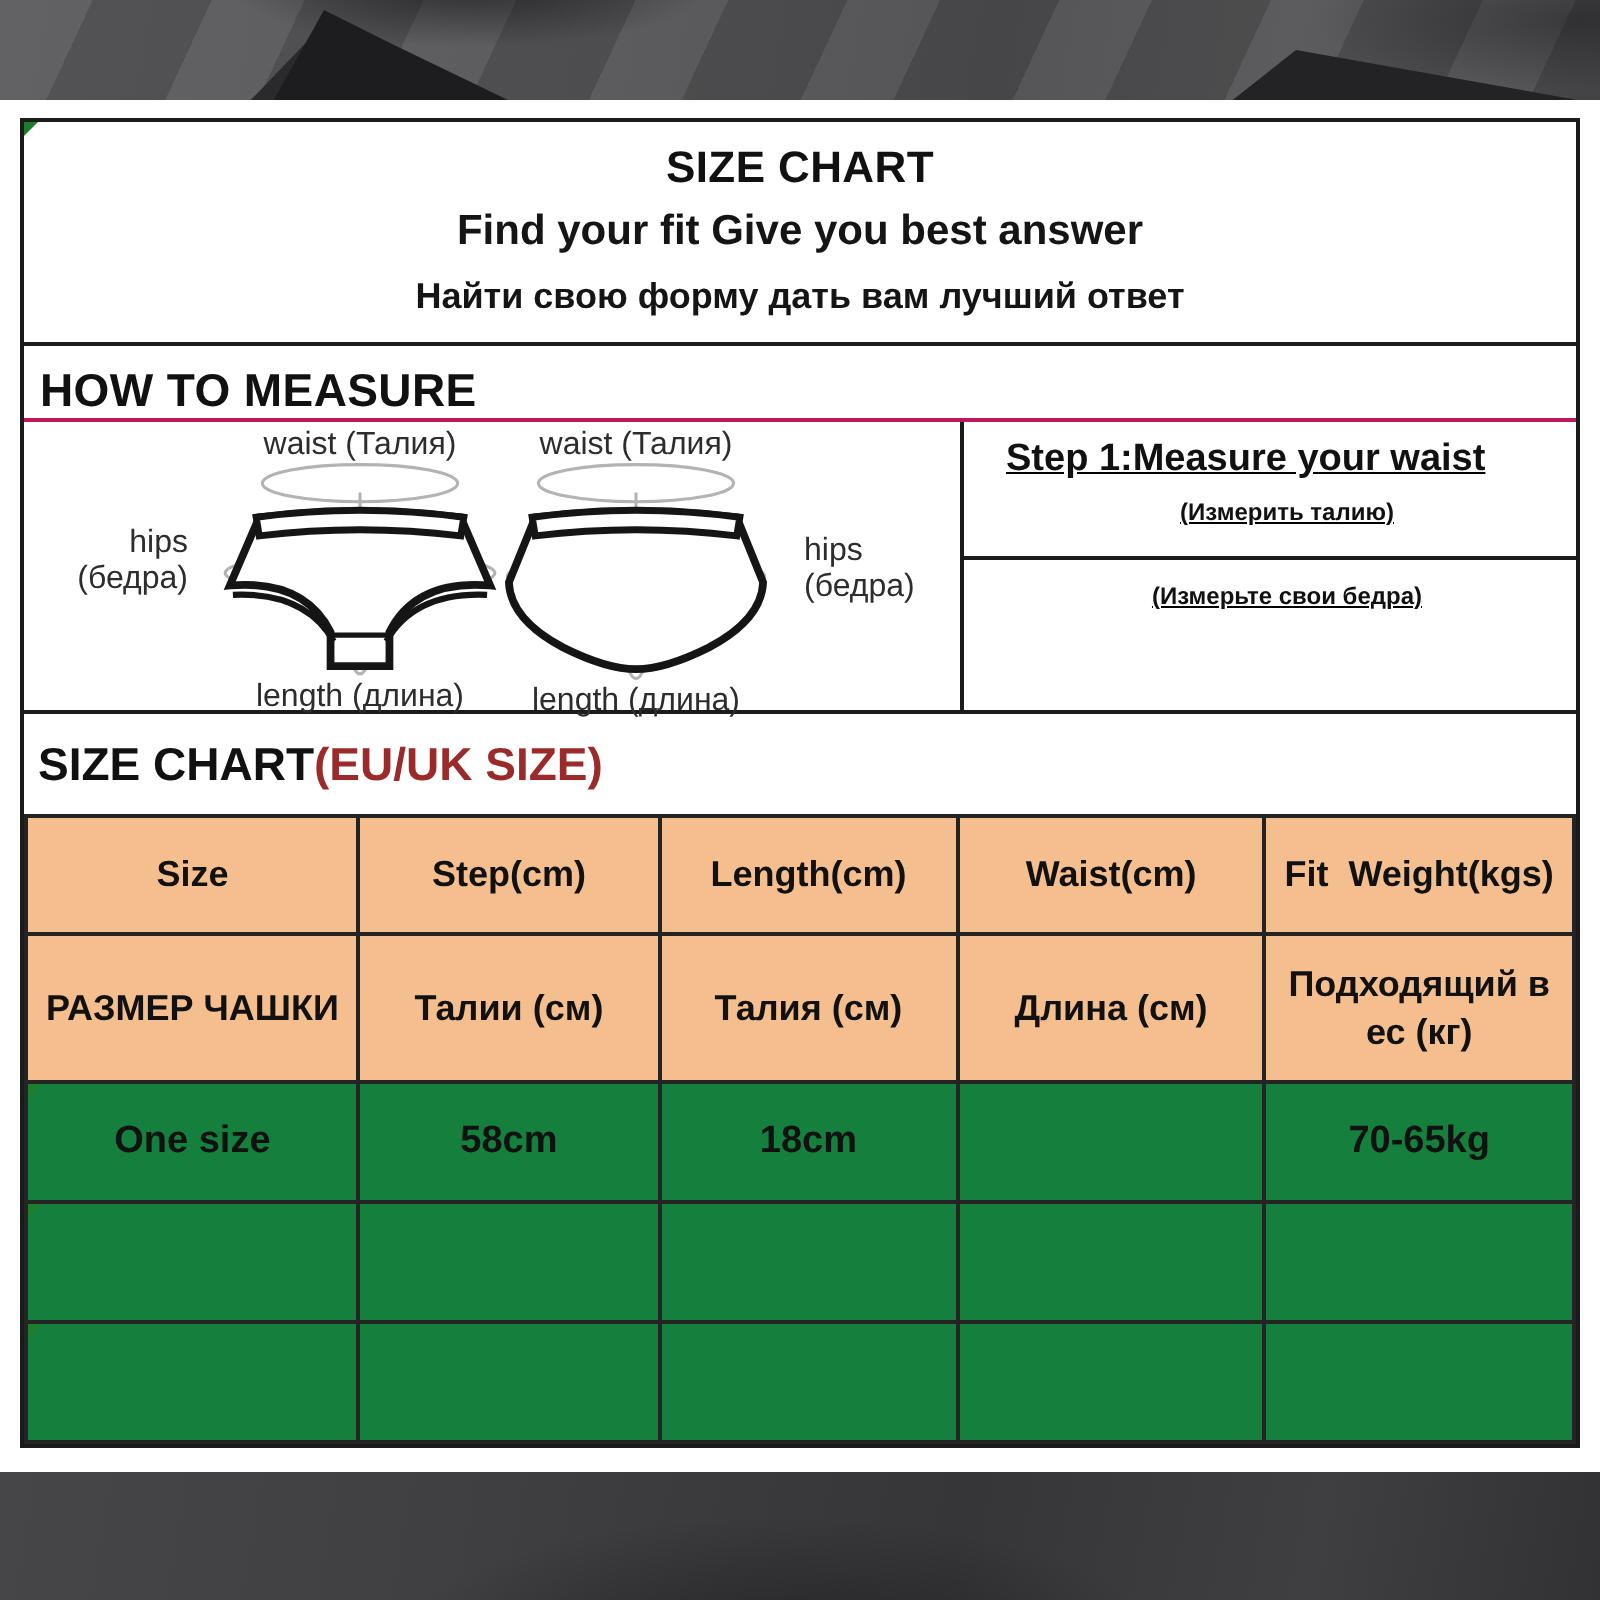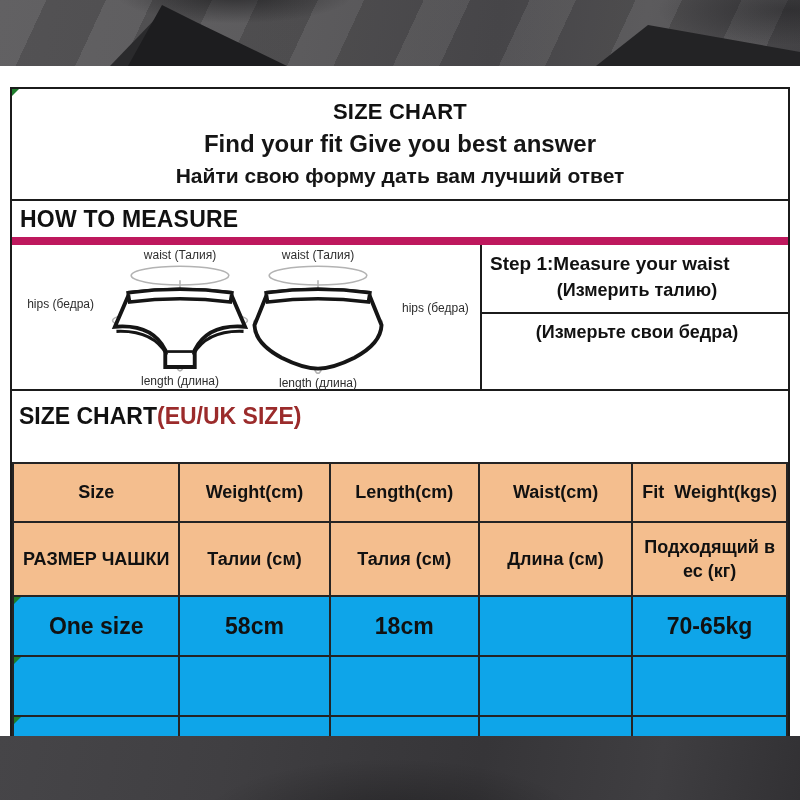--- a/index.html
+++ b/index.html
@@ -20,63 +20,63 @@
   .tri-left{background:#1d1d1f;clip-path:polygon(128px 66px,162px 5px,196px 22px,287px 66px);}
   .tri-left2{background:#2a2a2c;clip-path:polygon(110px 66px,160px 14px,165px 35px,135px 66px);}
   .tri-right{background:#232325;clip-path:polygon(596px 66px,648px 25px,800px 52px,800px 66px);}
   .bottom-band{
     position:absolute;top:736px;left:0;width:800px;height:64px;
     background:
       radial-gradient(ellipse 260px 90px at 390px 90px, rgba(0,0,0,.35), transparent 75%),
       linear-gradient(100deg,#464548 0%,#403f42 28%,#3a393c 46%,#363538 60%,#3f3e41 82%,#323134 100%);
   }
   
-  .panel{position:absolute;top:78px;left:0;width:800px;height:670px;background:#fff;}
+  .panel{position:absolute;top:50px;left:0;width:800px;height:670px;background:#fff;}
   .frame{position:absolute;top:9px;left:10px;width:776px;border:2px solid #1b1b1b;background:#fff;}
   
   .title-box{position:relative;height:103px;border-bottom:2px solid #1b1b1b;text-align:center;padding-top:7px;box-sizing:content-box;}
   .title-box .t1{font-size:22px;font-weight:bold;line-height:32px;color:#111;letter-spacing:.2px;}
-  .title-box .t2{font-size:24px;font-weight:bold;line-height:32px;color:#151515;}
-  .title-box .t3{font-size:21px;font-weight:bold;line-height:32px;color:#151515;}
-  
-  .htm-band{height:36px;border-bottom:8px solid #be185d;display:flex;align-items:center;padding-left:8px;}
+  .title-box .t2{font-size:21px;font-weight:bold;line-height:32px;color:#151515;}
+  .title-box .t3{font-size:18px;font-weight:bold;line-height:32px;color:#151515;}
+  
+  .htm-band{height:36px;border-bottom:2px solid #be185d;display:flex;align-items:flex-end;padding-left:8px;}
   .htm-band span{font-size:23px;font-weight:bold;color:#111;letter-spacing:.2px;}
   
   .measure{height:144px;border-bottom:2px solid #1b1b1b;display:flex;}
   .diagrams{width:468px;position:relative;flex:none;}
-  .dlabel{position:absolute;font-size:12px;color:#2d2d2d;}
+  .dlabel{position:absolute;font-size:16px;color:#2d2d2d;}
   .dl-waist-f{left:84px;top:3px;width:168px;text-align:center;}
   .dl-waist-b{left:222px;top:3px;width:168px;text-align:center;}
   .dl-len-f{left:84px;top:129px;width:168px;text-align:center;}
   .dl-len-b{left:222px;top:131px;width:168px;text-align:center;}
   .dl-hips-f{left:2px;top:52px;width:80px;text-align:right;}
   .dl-hips-b{left:390px;top:56px;width:76px;text-align:left;}
   .dsvg{position:absolute;top:12px;width:168px;height:124px;}
   .dsvg.front{left:84px;}
   .dsvg.back{left:222px;}
   .steps{flex:1;border-left:2px solid #1b1b1b;display:flex;flex-direction:column;}
-  .step{padding:5px 4px 0 8px;}
+  .step{padding:5px 4px 0 21px;text-decoration:underline;}
   .step1{height:69px;border-bottom:2px solid #1b1b1b;box-sizing:border-box;}
   .step2{flex:1;}
   .step .en{font-size:19px;font-weight:bold;color:#111;line-height:27px;}
-  .step .ru{font-size:18px;font-weight:bold;color:#111;line-height:27px;text-align:center;}
+  .step .ru{font-size:12px;font-weight:bold;color:#111;line-height:27px;text-align:center;}
   
   .chart-heading{height:50px;display:flex;align-items:center;padding-left:7px;}
   .chart-heading .black{font-size:23px;font-weight:bold;color:#111;}
   .chart-heading .red{font-size:23px;font-weight:bold;color:#9b2b2b;}
   
-  table.size-table{width:100%;border-collapse:collapse;table-layout:fixed;margin-top:21px;}
+  table.size-table{width:100%;border-collapse:collapse;table-layout:fixed;}
   .size-table td,.size-table th{border:2px solid #242424;text-align:center;vertical-align:middle;padding:2px;}
   .size-table tr.hdr-en{height:59px;}
   .size-table tr.hdr-ru{height:74px;}
   .size-table tr.body-row{height:60px;}
   .size-table th{background:#f4be8e;color:#111;}
   .size-table tr.hdr-en th{font-size:18px;font-weight:bold;white-space:pre-wrap;}
   .size-table tr.hdr-ru th{font-size:18px;font-weight:bold;white-space:pre-line;line-height:24px;}
-  .size-table td{font-size:23px;font-weight:bold;color:#111;background:#0ea5e9;position:relative;}
+  .size-table td{font-size:19px;font-weight:bold;color:#111;background:#15803d;position:relative;}
   
   .gc{position:relative;}
   .gc::before{content:"";position:absolute;top:0;left:0;width:0;height:0;
     border-top:7px solid #1e7d2c;border-right:7px solid transparent;}
 </style>
 </head>
 <body>
 
 <div class="top-band">
   <div class="tri tri-left2"></div>
@@ -157,21 +157,21 @@
       <colgroup>
         <col style="width:21.5%">
           <col style="width:19.4%">
           <col style="width:19.3%">
           <col style="width:19.8%">
           <col style="width:20%">
       </colgroup>
       <tbody>
       <tr class="hdr-en">
         <th>Size</th>
-        <th>Weight(cm)</th>
+        <th>Step(cm)</th>
         <th>Length(cm)</th>
         <th>Waist(cm)</th>
         <th>Fit  Weight(kgs)</th>
       </tr>
       <tr class="hdr-ru">
         <th>РАЗМЕР ЧАШКИ</th>
         <th>Талии (см)</th>
         <th>Талия (см)</th>
         <th>Длина (см)</th>
         <th>Подходящий в

